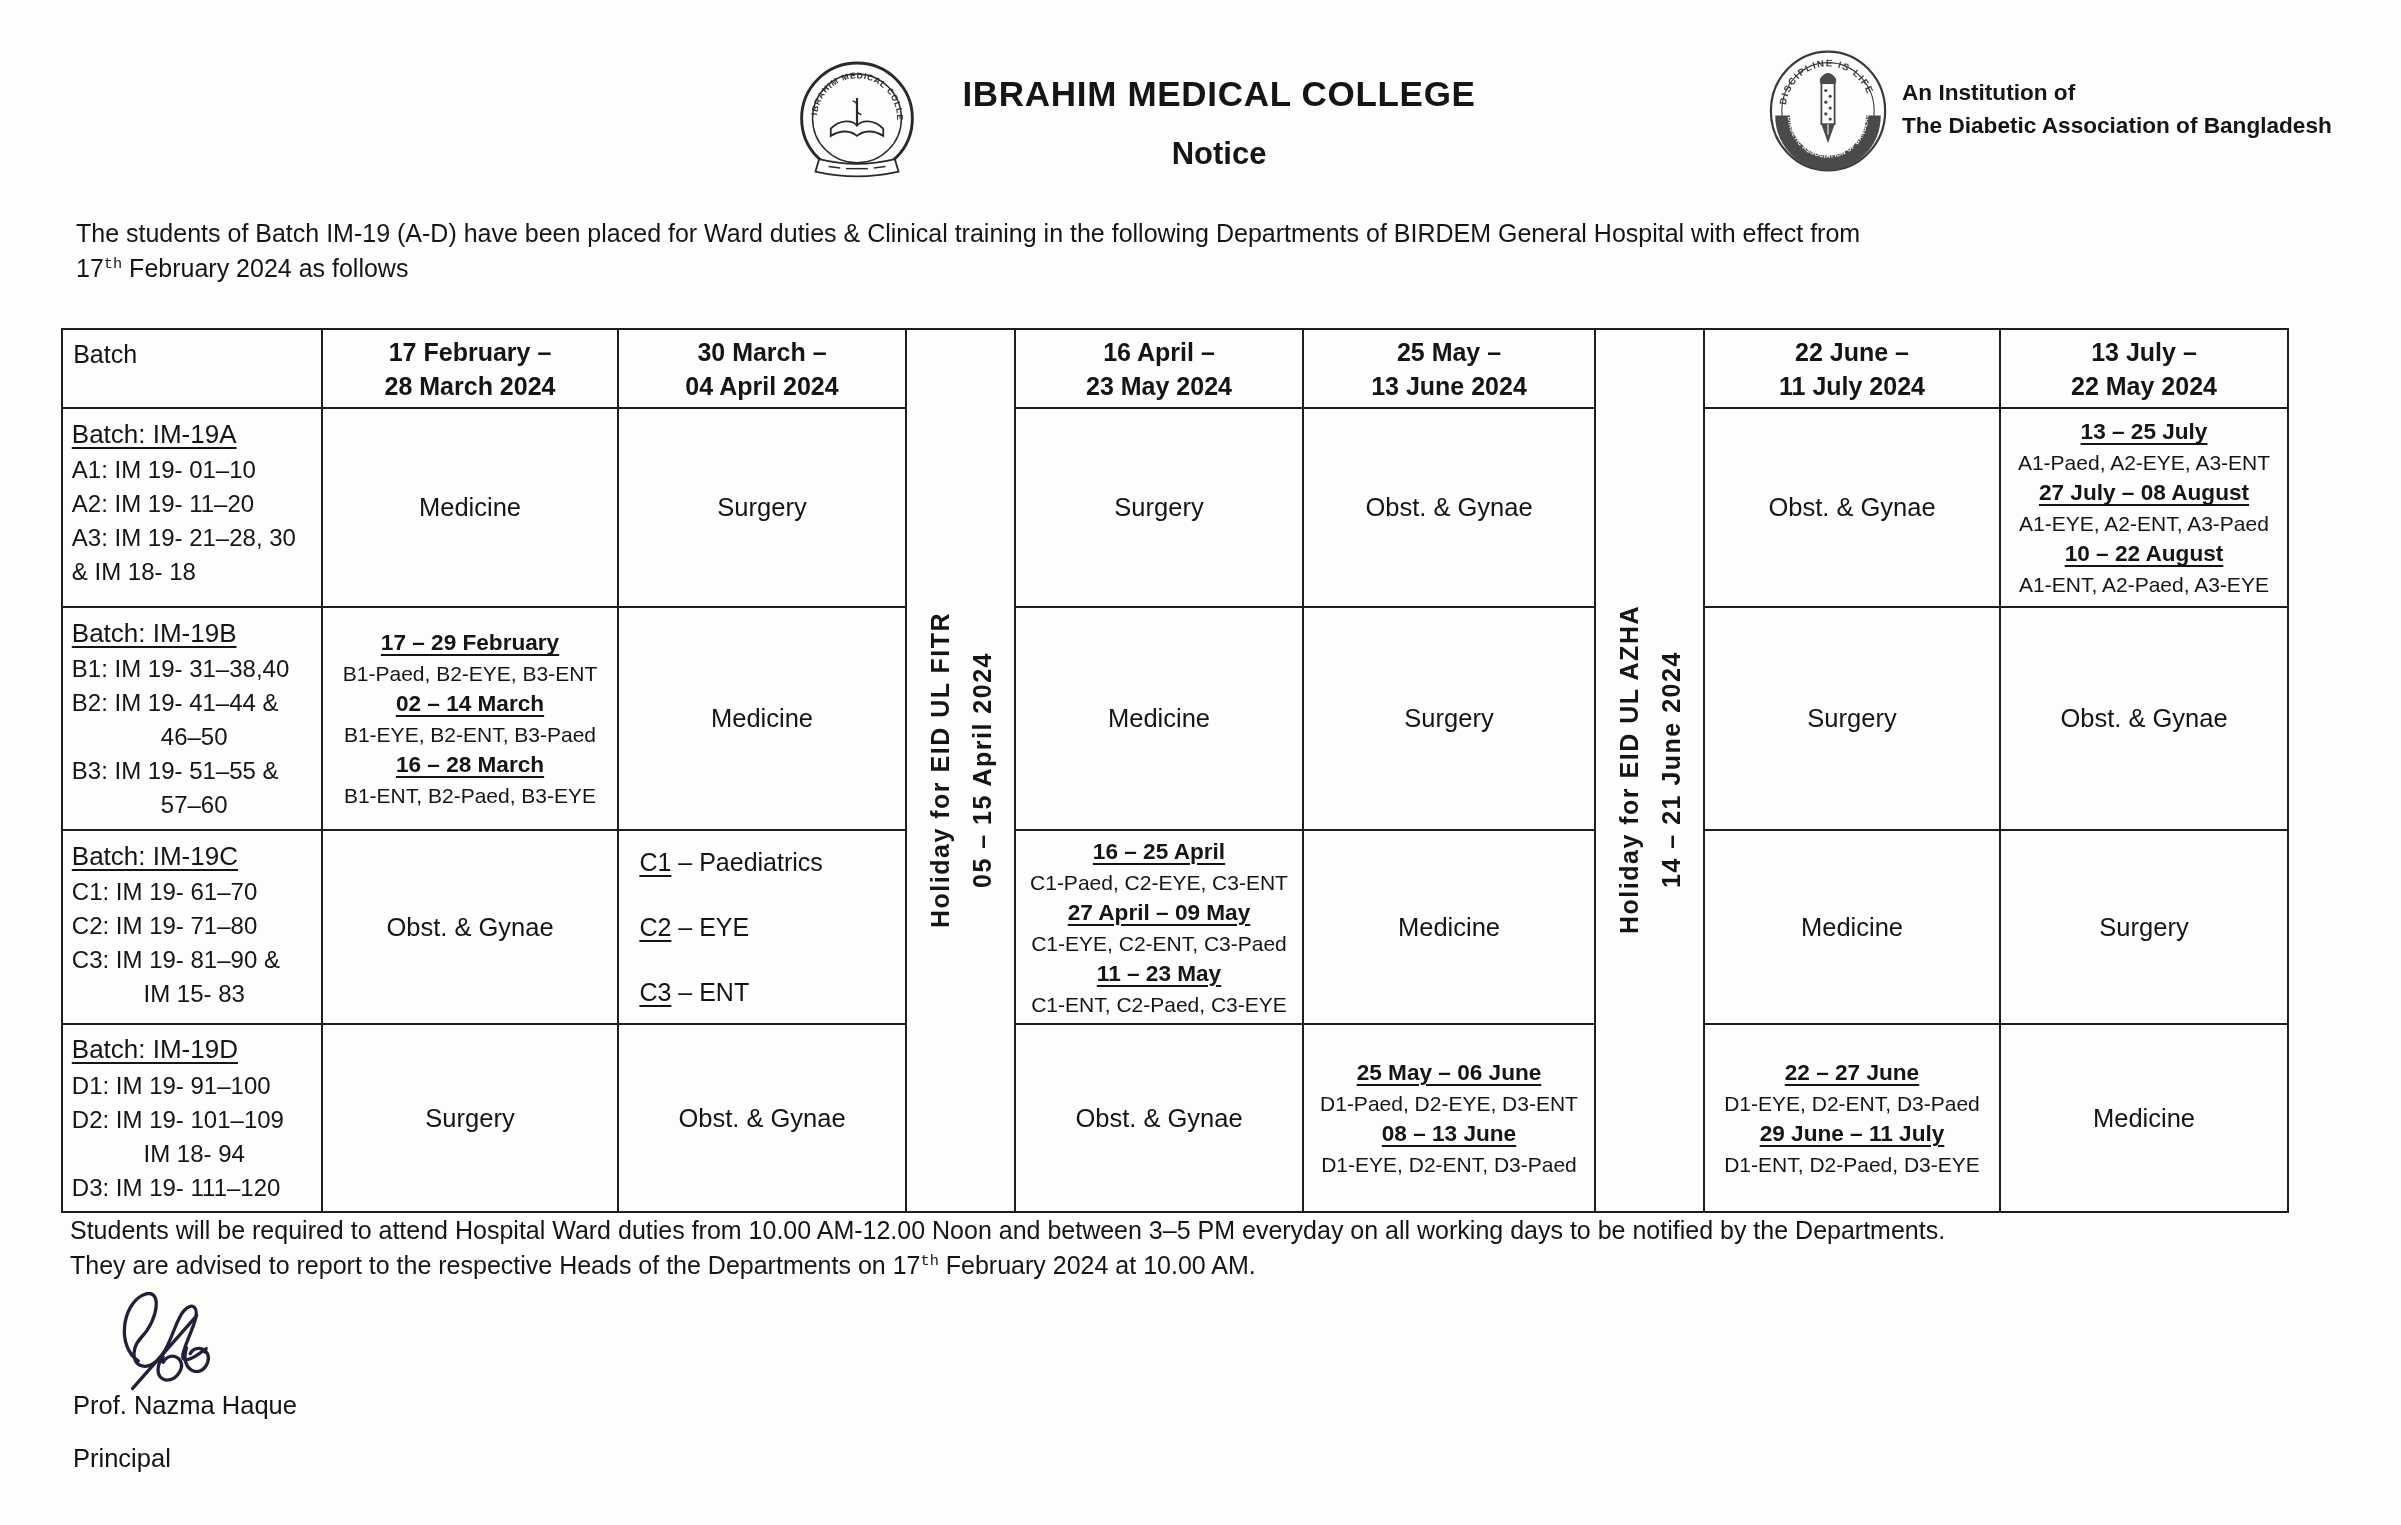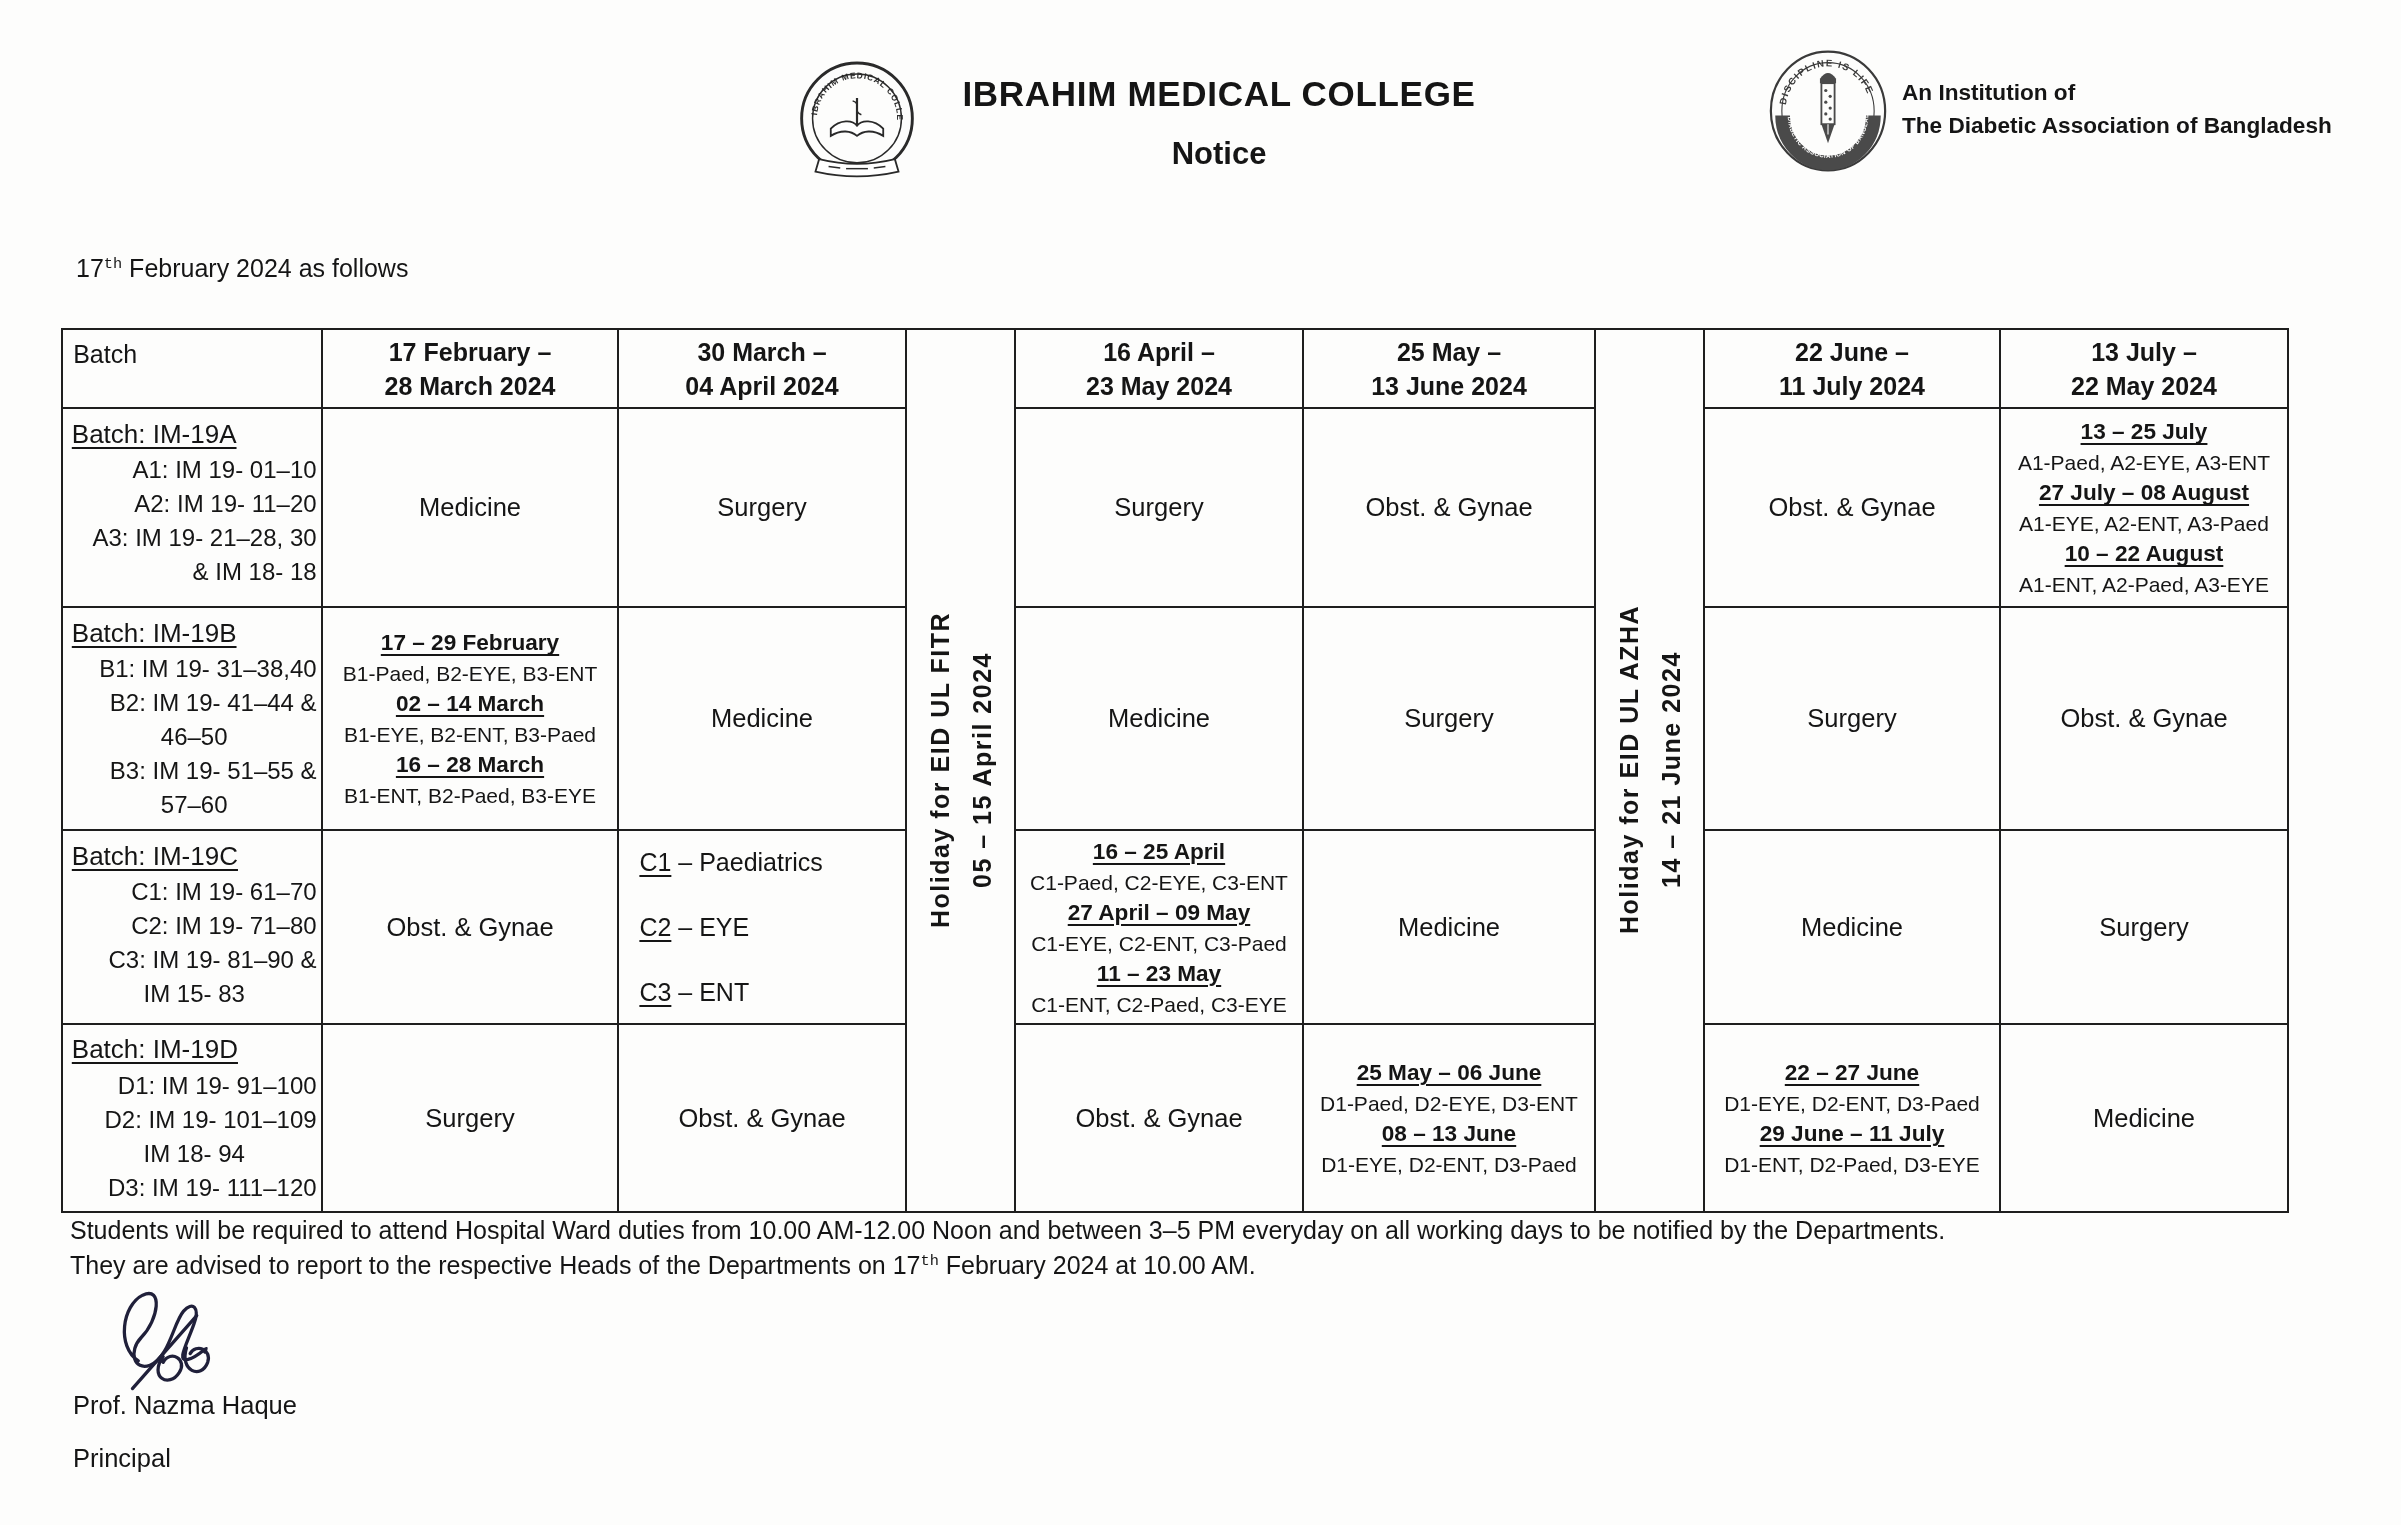--- a/index.html
+++ b/index.html
@@ -33,21 +33,21 @@
   table.sched-table {
     position:absolute; left:61px; top:328px; width:2227px;
     border-collapse:collapse; table-layout:fixed;
   }
   .cell { border:2.2px solid #1e1e1e; padding:2.9px 5.8px; text-align:center; vertical-align:middle; }
   th.hdr { font-weight:bold; font-size:25px; line-height:34px; white-space:pre-line; height:70px; }
   th.hdr-batch { font-weight:normal; text-align:left; vertical-align:top; padding:7.3px 0 0 10.2px; font-size:25px; }
   td.dept { font-size:25.5px; }
   td.batch { text-align:left; vertical-align:top; padding:7.3px 4.4px 5.8px 8.8px; }
   .batch-title { font-size:26px; line-height:34px; text-decoration:underline; text-decoration-thickness:2.2px; text-underline-offset:4.4px; margin-bottom:2.9px; }
-  .batch-line { font-size:24px; line-height:34px;text-align:right; }
+  .batch-line { font-size:24px; line-height:34px; }
   .batch-line.center { text-align:center; }
   td.detail { padding:4.4px 1.5px; }
   .sch-date { font-weight:bold; font-size:22.6px; line-height:32px; text-decoration:underline; text-decoration-thickness:2.2px; text-underline-offset:4.4px; }
   .sch-grp { font-size:21px; line-height:29px; }
   td.clist { text-align:left; padding-left:20.4px; }
   .cgrp { font-size:25px; line-height:34px; }
   .cgrp + .cgrp { margin-top:31px; }
   .u { text-decoration:underline; text-decoration-thickness:2.2px; text-underline-offset:4.4px; }
   td.holiday { padding:0; }
   .holiday-text {
@@ -115,21 +115,21 @@
         <circle cx="89" cy="97" r="2.2" fill="#4a4a4a"></circle>
       <path d="M77,104 L95,104 L86,130 Z" fill="#4a4a4a"></path>
       <line x1="86" y1="104" x2="86" y2="118" stroke="#ffffff" stroke-width="1.5"></line>
     </svg>
   </div>
 
   <div class="institution-caption">An Institution of
 The Diabetic Association of Bangladesh</div>
 
   <div class="intro-paragraph">
-    <br>
+    <span>The students of Batch IM-19 (A-D) have been placed for Ward duties &amp; Clinical training in the following Departments of BIRDEM General Hospital with effect from</span><br>
     <span>17</span><sup class="sup">th</sup><span> February 2024 as follows</span>
   </div>
 
   <table class="sched-table">
     <colgroup>
       <col style="width:260px">
         <col style="width:296px">
         <col style="width:288px">
         <col style="width:109px">
       <col style="width:288px">

